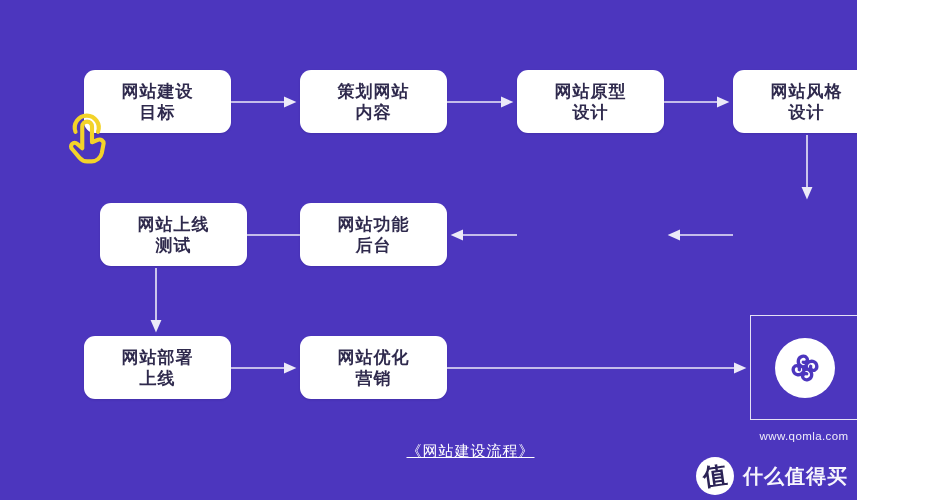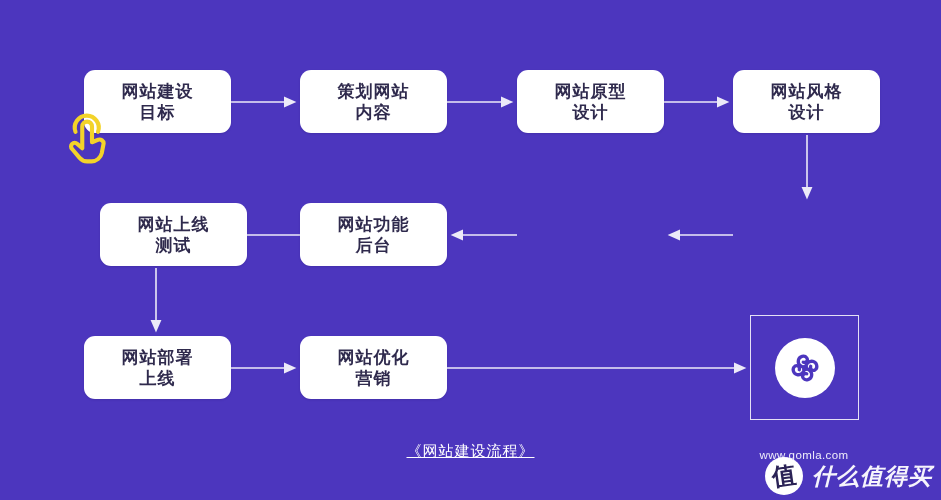--- a/index.html
+++ b/index.html
@@ -1,18 +1,18 @@
 <!DOCTYPE html>
 <html><head>
 <meta charset="utf-8">
 <style>
   html,body{margin:0;padding:0;}
   body{font-family:"Liberation Sans",sans-serif;}
   .canvas{
-    position:relative;width:941px;height:500px;overflow:hidden;
+    position:relative;width:857px;height:500px;overflow:hidden;
     background:#4C36BE;
   }
   .connectors{position:absolute;left:0;top:0;width:941px;height:500px;z-index:1;}
   .node{
     position:absolute;width:147px;height:63px;background:#FFFFFF;border-radius:11px;
     display:flex;flex-direction:column;align-items:center;justify-content:center;
     z-index:2;box-shadow:0 1px 2px rgba(30,15,90,.18);
   }
   .nl{
     color:#2F2A4D;font-size:17px;font-weight:700;line-height:21px;letter-spacing:1px;
@@ -23,39 +23,39 @@
     position:absolute;left:750px;top:315px;width:107px;height:103px;
     border:1.5px solid rgba(255,255,255,.85);z-index:2;
     display:flex;align-items:center;justify-content:center;
   }
   .logo-circle{
     width:60px;height:60px;border-radius:50%;background:#FFFFFF;
     display:flex;align-items:center;justify-content:center;
   }
   .logo-url{
     position:absolute;left:742px;top:430px;width:124px;text-align:center;
-    color:#EFEDFA;font-size:11.5px;letter-spacing:.4px;z-index:2;margin-top:19px;
+    color:#EFEDFA;font-size:11.5px;letter-spacing:.4px;z-index:2;
   }
   .caption{
     position:absolute;left:0;top:442px;width:941px;text-align:center;
     color:#FFFFFF;font-size:15px;font-weight:500;letter-spacing:1px;z-index:2;text-decoration:underline;
   }
   .watermark{
     position:absolute;right:9px;bottom:5px;display:flex;align-items:center;gap:9px;z-index:6;
   }
   .wm-badge{
     width:38px;height:38px;border-radius:50%;background:#FFFFFF;
     display:flex;align-items:center;justify-content:center;
   }
   .wm-badge span{
     color:#2B2356;font-size:24px;font-weight:700;
     font-family:"Liberation Serif",serif;transform:rotate(-8deg);
   }
   .wm-text{
-    color:rgba(255,255,255,.95);font-size:23px;font-weight:600;letter-spacing:1px;font-style:italic;
+    color:rgba(255,255,255,.95);font-size:20px;font-weight:600;letter-spacing:1px;
   }
 </style>
 </head>
 <body>
 
 <div class="canvas">
 
   <svg class="connectors" viewBox="0 0 941 500" xmlns="http://www.w3.org/2000/svg">
     <defs>
       <marker id="ah" markerWidth="9" markerHeight="8" refX="6.5" refY="3.5" orient="auto">

